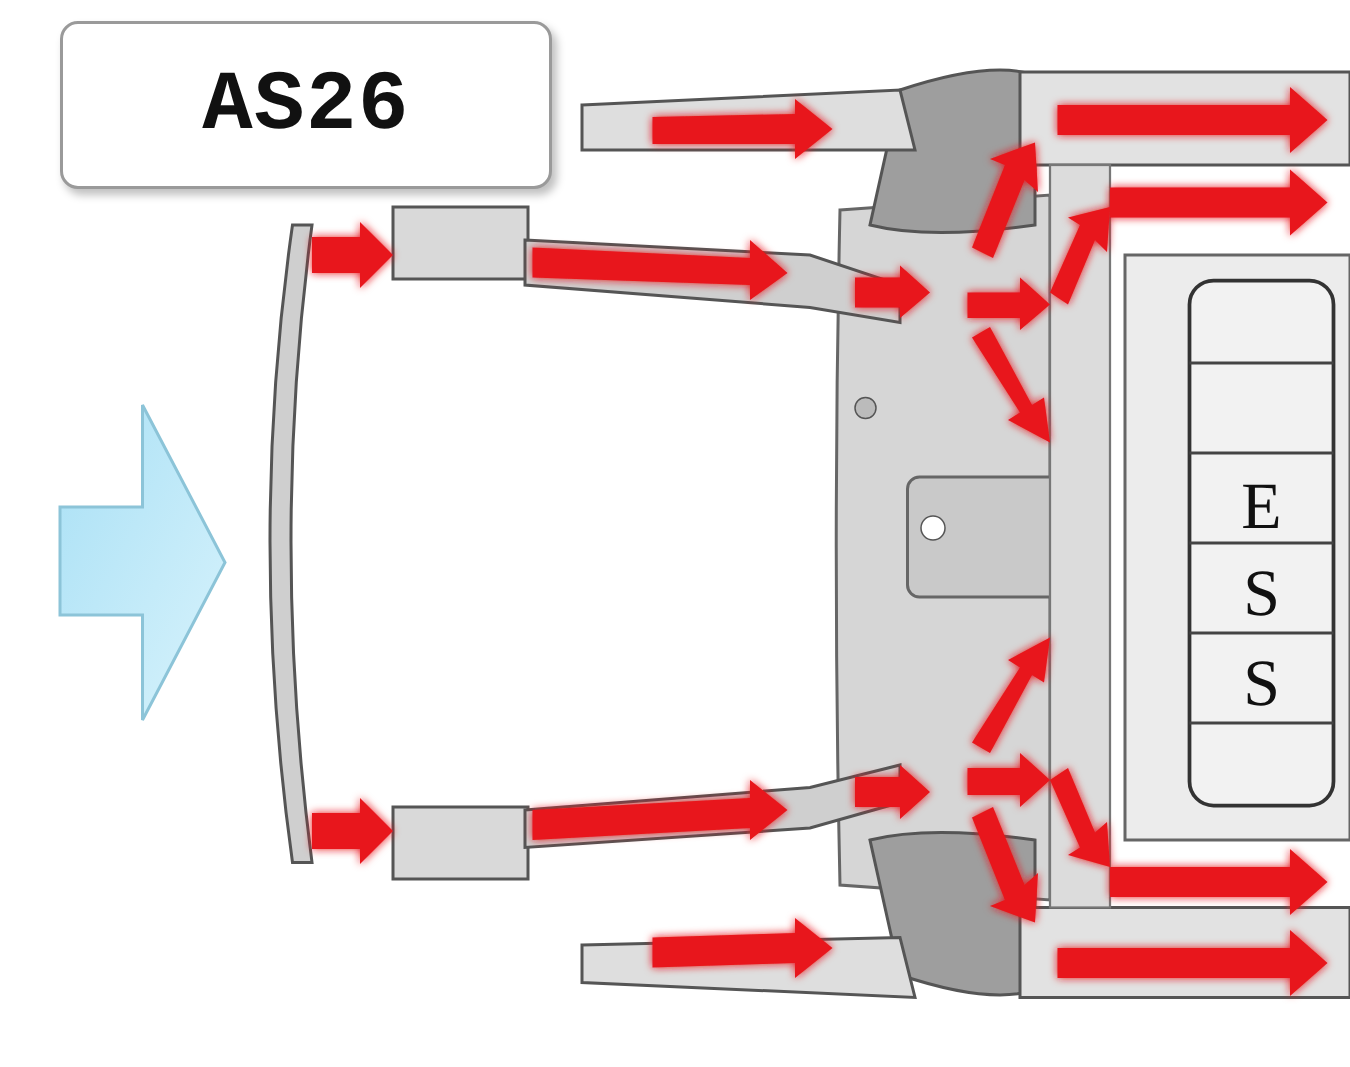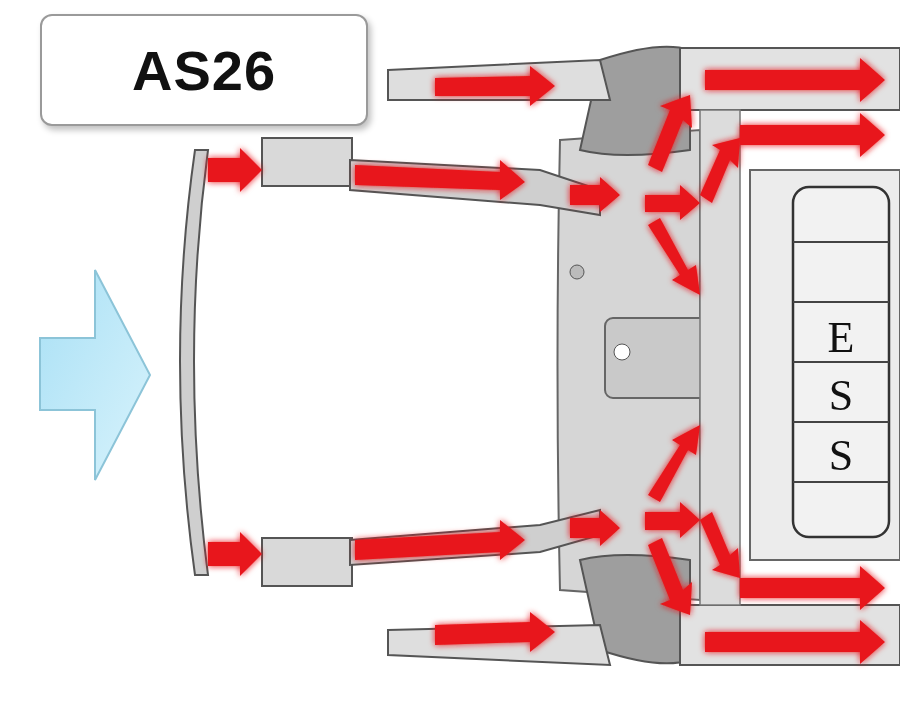--- a/index.html
+++ b/index.html
@@ -3,21 +3,21 @@
 <meta charset="utf-8">
 <style>
   html, body { margin: 0; padding: 0; background: #ffffff; }
   body { width: 900px; height: 711px; position: relative; overflow: hidden; font-family: "Liberation Sans", sans-serif; }
   .label-box {
     position: absolute; left: 40px; top: 14px; width: 324px; height: 108px;
     background: #ffffff; border: 2px solid #9a9a9a; border-radius: 12px;
     box-shadow: 3px 4px 6px rgba(0,0,0,0.25);
     display: flex; align-items: center; justify-content: center;
   }
-  .label-text { font-family: Liberation Sans, sans-serif; font-weight: bold; font-size: 56px; color: #111; letter-spacing: 1px; }
+  .label-text { font-family: Liberation Mono, monospace; font-weight: bold; font-size: 56px; color: #111; letter-spacing: 1px; }
   svg.diagram { position: absolute; left: 0; top: 0; }
   .ess-letter { font-family: "Liberation Serif", serif; font-size: 44px; fill: #111; }
 </style>
 </head>
 <body>
 
 <div class="label-box">
   <span class="label-text">AS26</span>
 </div>
 

